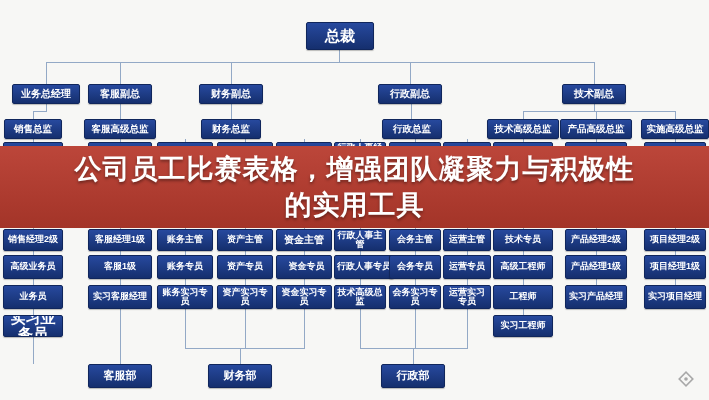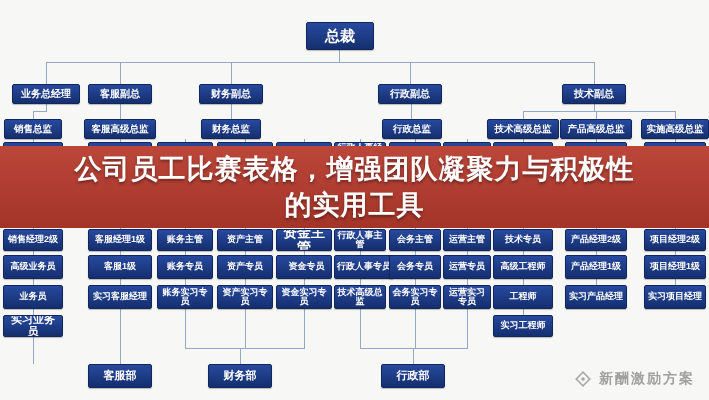--- a/index.html
+++ b/index.html
@@ -70,21 +70,21 @@
       <div class="node" style="left: 334px; top: 142px; width: 52px; height: 20px; font-size: 9px;">行政人事经理</div>
       <div class="node" style="left: 389px; top: 142px; width: 52px; height: 20px; font-size: 9px;">会务经理</div>
       <div class="node" style="left: 443px; top: 142px; width: 48px; height: 20px; font-size: 9px;">运营经理</div>
       <div class="node" style="left: 493px; top: 142px; width: 60px; height: 20px; font-size: 9px;">技术高级专员</div>
       <div class="node" style="left: 565px; top: 142px; width: 62px; height: 20px; font-size: 9px;">产品经理3级</div>
       <div class="node" style="left: 644px; top: 142px; width: 62px; height: 20px; font-size: 9px;">项目经理3级</div>
       <div class="node" style="left: 3px; top: 229px; width: 60px; height: 22px; font-size: 9px;">销售经理2级</div>
       <div class="node" style="left: 88px; top: 229px; width: 64px; height: 22px; font-size: 9px;">客服经理1级</div>
       <div class="node" style="left: 157px; top: 229px; width: 56px; height: 22px; font-size: 9px;">账务主管</div>
       <div class="node" style="left: 217px; top: 229px; width: 56px; height: 22px; font-size: 9px;">资产主管</div>
-      <div class="node" style="left: 276px; top: 229px; width: 56px; height: 22px; font-size: 14px;">资金主管</div>
+      <div class="node" style="left: 276px; top: 229px; width: 56px; height: 22px; font-size: 10px;">资金主管</div>
       <div class="node" style="left: 334px; top: 229px; width: 52px; height: 22px; font-size: 9px;">行政人事主管</div>
       <div class="node" style="left: 389px; top: 229px; width: 52px; height: 22px; font-size: 9px;">会务主管</div>
       <div class="node" style="left: 443px; top: 229px; width: 48px; height: 22px; font-size: 9px;">运营主管</div>
       <div class="node" style="left: 493px; top: 229px; width: 60px; height: 22px; font-size: 9px;">技术专员</div>
       <div class="node" style="left: 565px; top: 229px; width: 62px; height: 22px; font-size: 9px;">产品经理2级</div>
       <div class="node" style="left: 644px; top: 229px; width: 62px; height: 22px; font-size: 9px;">项目经理2级</div>
       <div class="node" style="left: 3px; top: 255px; width: 60px; height: 24px; font-size: 9px;">高级业务员</div>
       <div class="node" style="left: 88px; top: 255px; width: 64px; height: 24px; font-size: 9px;">客服1级</div>
       <div class="node" style="left: 157px; top: 255px; width: 56px; height: 24px; font-size: 9px;">账务专员</div>
       <div class="node" style="left: 217px; top: 255px; width: 56px; height: 24px; font-size: 9px;">资产专员</div>
@@ -99,21 +99,21 @@
       <div class="node" style="left: 88px; top: 285px; width: 64px; height: 24px; font-size: 9px;">实习客服经理</div>
       <div class="node" style="left: 157px; top: 285px; width: 56px; height: 24px; font-size: 9px;">账务实习专员</div>
       <div class="node" style="left: 217px; top: 285px; width: 56px; height: 24px; font-size: 9px;">资产实习专员</div>
       <div class="node" style="left: 276px; top: 285px; width: 56px; height: 24px; font-size: 9px;">资金实习专员</div>
       <div class="node" style="left: 334px; top: 285px; width: 52px; height: 24px; font-size: 9px;">技术高级总监</div>
       <div class="node" style="left: 389px; top: 285px; width: 52px; height: 24px; font-size: 9px;">会务实习专员</div>
       <div class="node" style="left: 443px; top: 285px; width: 48px; height: 24px; font-size: 9px;">运营实习专员</div>
       <div class="node" style="left: 493px; top: 285px; width: 60px; height: 24px; font-size: 9px;">工程师</div>
       <div class="node" style="left: 565px; top: 285px; width: 62px; height: 24px; font-size: 9px;">实习产品经理</div>
       <div class="node" style="left: 644px; top: 285px; width: 62px; height: 24px; font-size: 9px;">实习项目经理</div>
-      <div class="node" style="left: 3px; top: 315px; width: 60px; height: 22px; font-size: 11px;">实习业务员</div>
+      <div class="node" style="left: 3px; top: 315px; width: 60px; height: 22px; font-size: 15px;">实习业务员</div>
       <div class="node" style="left: 493px; top: 315px; width: 60px; height: 22px; font-size: 9px;">实习工程师</div>
       <div class="node" style="left: 88px; top: 364px; width: 64px; height: 24px; font-size: 11px;">客服部</div>
       <div class="node" style="left: 208px; top: 364px; width: 64px; height: 24px; font-size: 11px;">财务部</div>
       <div class="node" style="left: 381px; top: 364px; width: 64px; height: 24px; font-size: 11px;">行政部</div>
       <div class="cline" style="left: 339px; top: 50px; width: 1px; height: 12px;"></div>
       <div class="cline" style="left: 46px; top: 62px; width: 549px; height: 1px;"></div>
       <div class="cline" style="left: 46px; top: 62px; width: 1px; height: 22px;"></div>
       <div class="cline" style="left: 120px; top: 62px; width: 1px; height: 22px;"></div>
       <div class="cline" style="left: 231px; top: 62px; width: 1px; height: 22px;"></div>
       <div class="cline" style="left: 410px; top: 62px; width: 1px; height: 22px;"></div>
@@ -149,15 +149,14 @@
   <div class="banner">
     <div class="banner-line">公司员工比赛表格，增强团队凝聚力与积极性</div>
     <div class="banner-line">的实用工具</div>
   </div>
 
   <div class="watermark">
     <svg width="18" height="18" viewBox="0 0 18 18">
       <rect x="4.2" y="4.2" width="9.6" height="9.6" fill="none" stroke="#a8a8a8" stroke-width="1.6" transform="rotate(45 9 9)"></rect>
       <circle cx="9" cy="9" r="1.8" fill="#a8a8a8"></circle>
     </svg>
-    <span>新酬激励方案</span>
   </div>
 </div>
 
 </body></html>

